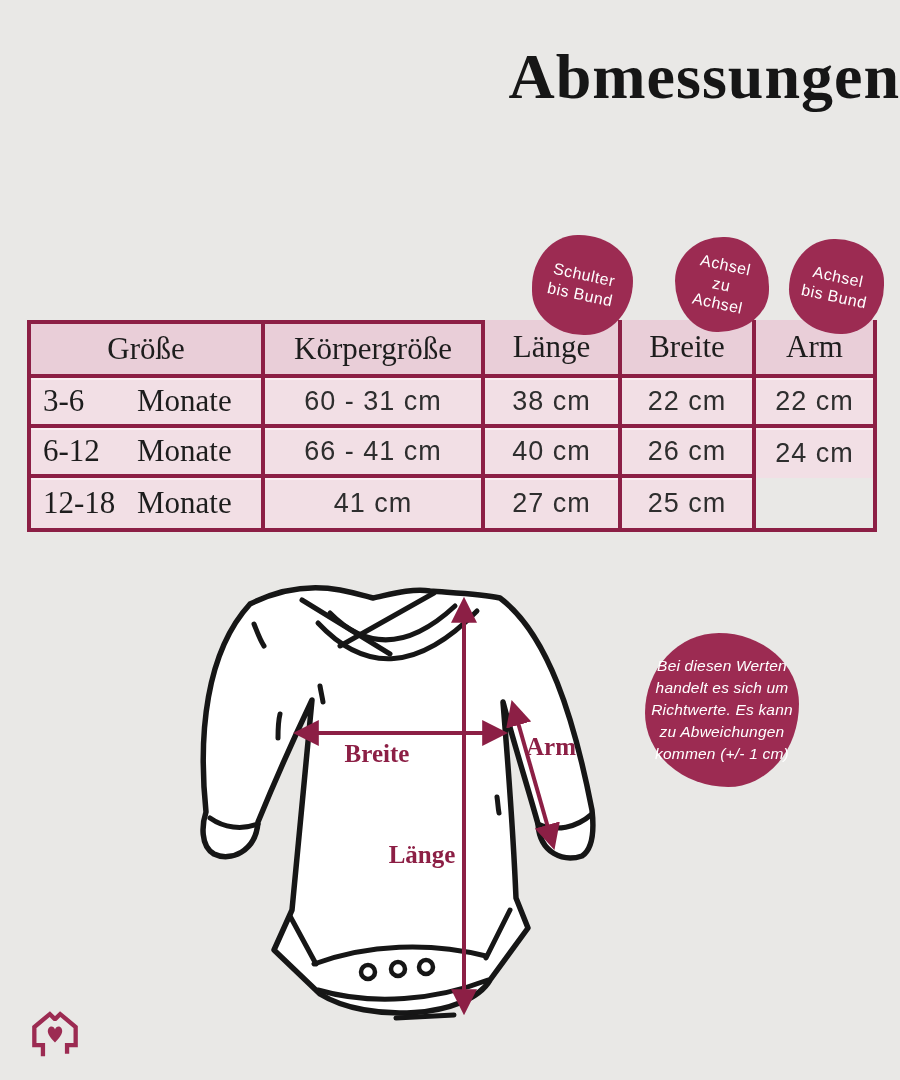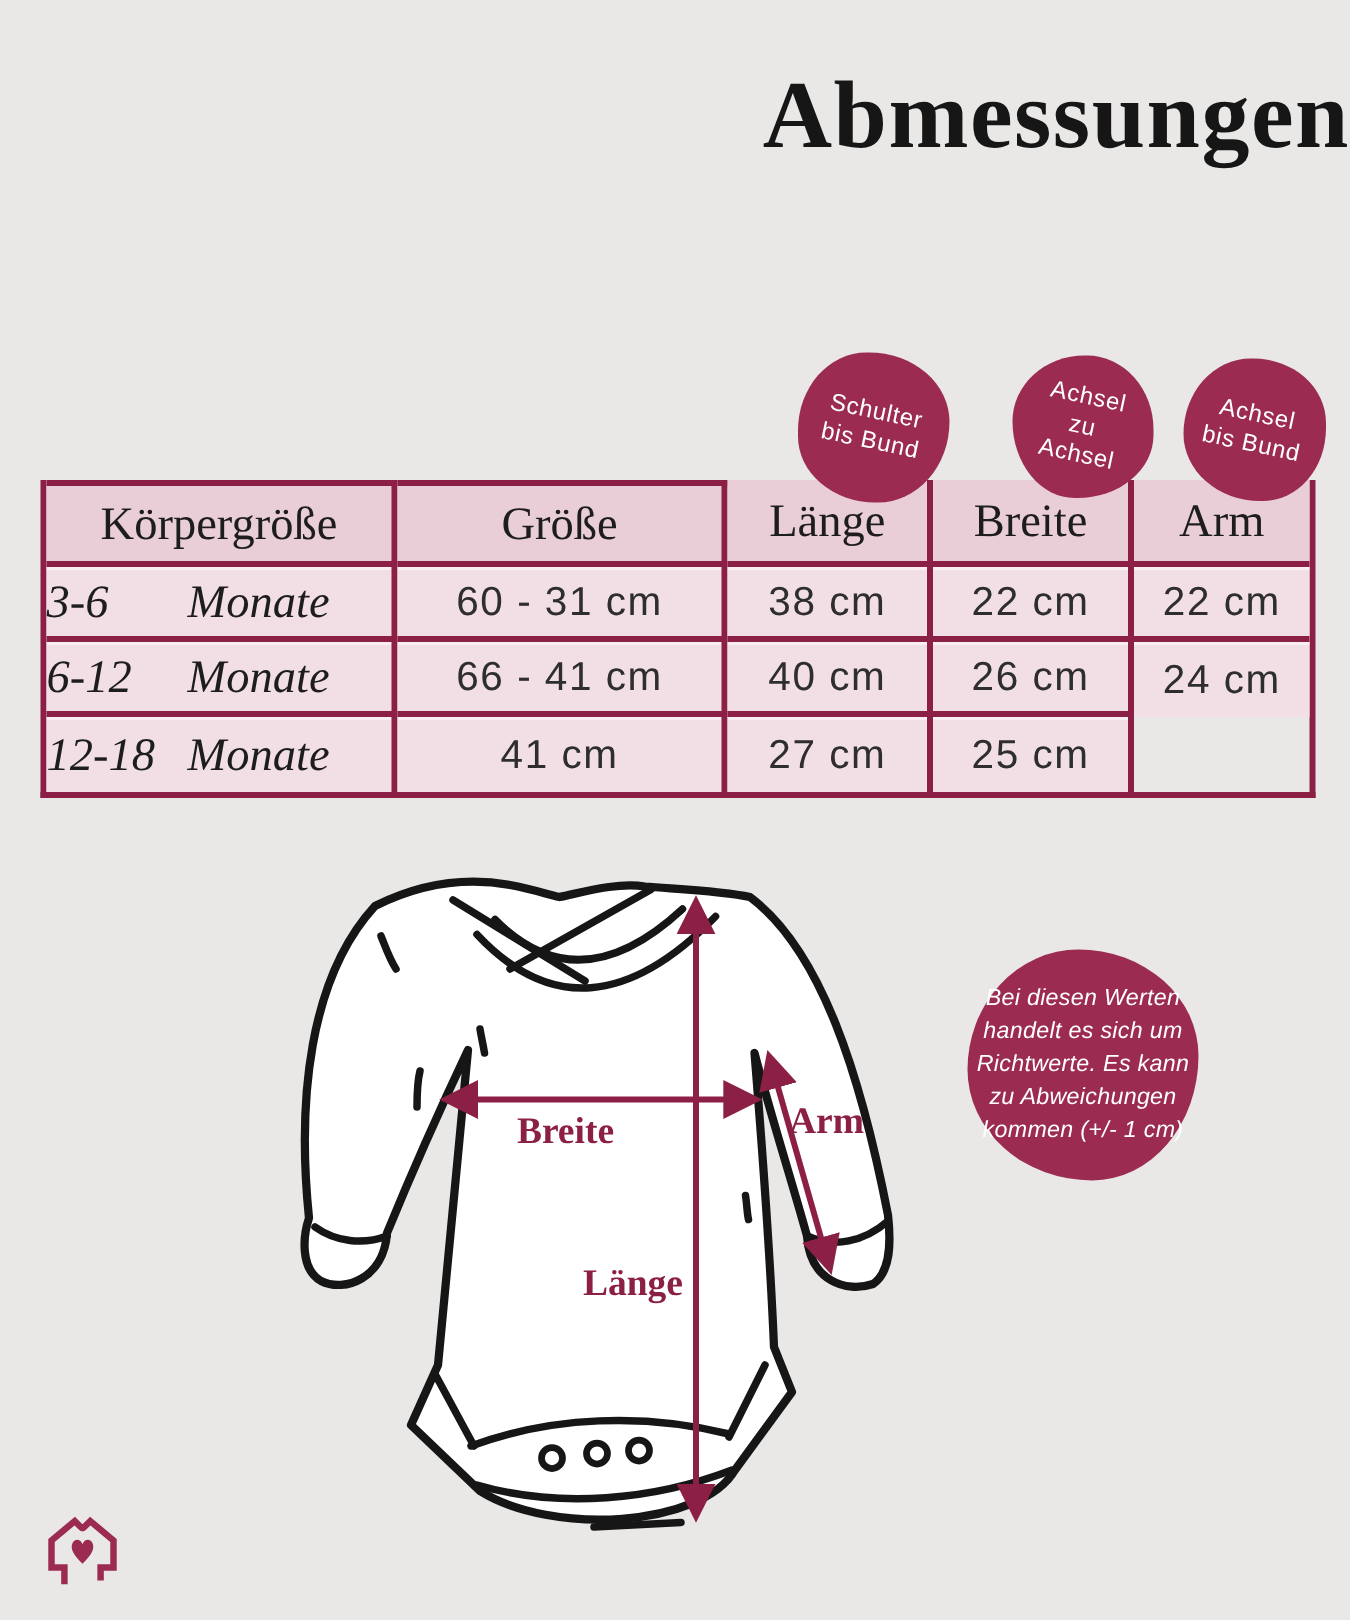--- a/index.html
+++ b/index.html
@@ -57,22 +57,22 @@
   }
   .cell:nth-child(5n){ border-right:none; }
   .hc{
     background:#e9ced8; border-bottom:4px solid #8c1f45;
     font-family:"Liberation Serif", serif; font-size:31px; color:#1d1d1d;
   }
   .hc.bt{ border-top:4px solid #8c1f45; }
   .dc{ border-bottom:4px solid #8c1f45; box-shadow:inset 0 2px 0 rgba(255,255,255,.5); }
   .size-table > .cell:nth-last-child(-n+5){ border-bottom:none; }
   .size-cell{
-    justify-content:flex-start; 
-    font-family:"Liberation Serif", serif; font-size:31px; color:#1d1d1d;font-style:italic;
+    justify-content:flex-start; padding-left:12px;
+    font-family:"Liberation Serif", serif; font-size:31px; color:#1d1d1d;
   }
   .size-cell .range{ display:inline-block; width:94px; }
   .num{ font-size:27px; color:#2e2e2e; letter-spacing:1px; }
   
   .diagram{ position:absolute; left:168px; top:566px; z-index:1; }
   .dim-label{
     font-family:"Liberation Serif", serif; font-weight:600;
     font-size:25px; fill:#8c1f45;
   }
   
@@ -99,22 +99,22 @@
     </div>
   </div>
   <div class="blob m-badge badge-3">
     <div class="badge-text">
       <span>Achsel</span>
       <span>bis Bund</span>
     </div>
   </div>
 
   <div class="size-table">
+    <div class="cell hc bt">Größe</div>
     <div class="cell hc bt">Körpergröße</div>
-    <div class="cell hc bt">Größe</div>
     <div class="cell hc">Länge</div>
     <div class="cell hc">Breite</div>
     <div class="cell hc">Arm</div>
 
     <div class="cell dc size-cell">
       <span class="range">3-6</span>
       <span class="unit">Monate</span>
     </div>
     <div class="cell dc num">60 - 31 cm</div>
     <div class="cell dc num">38 cm</div>

